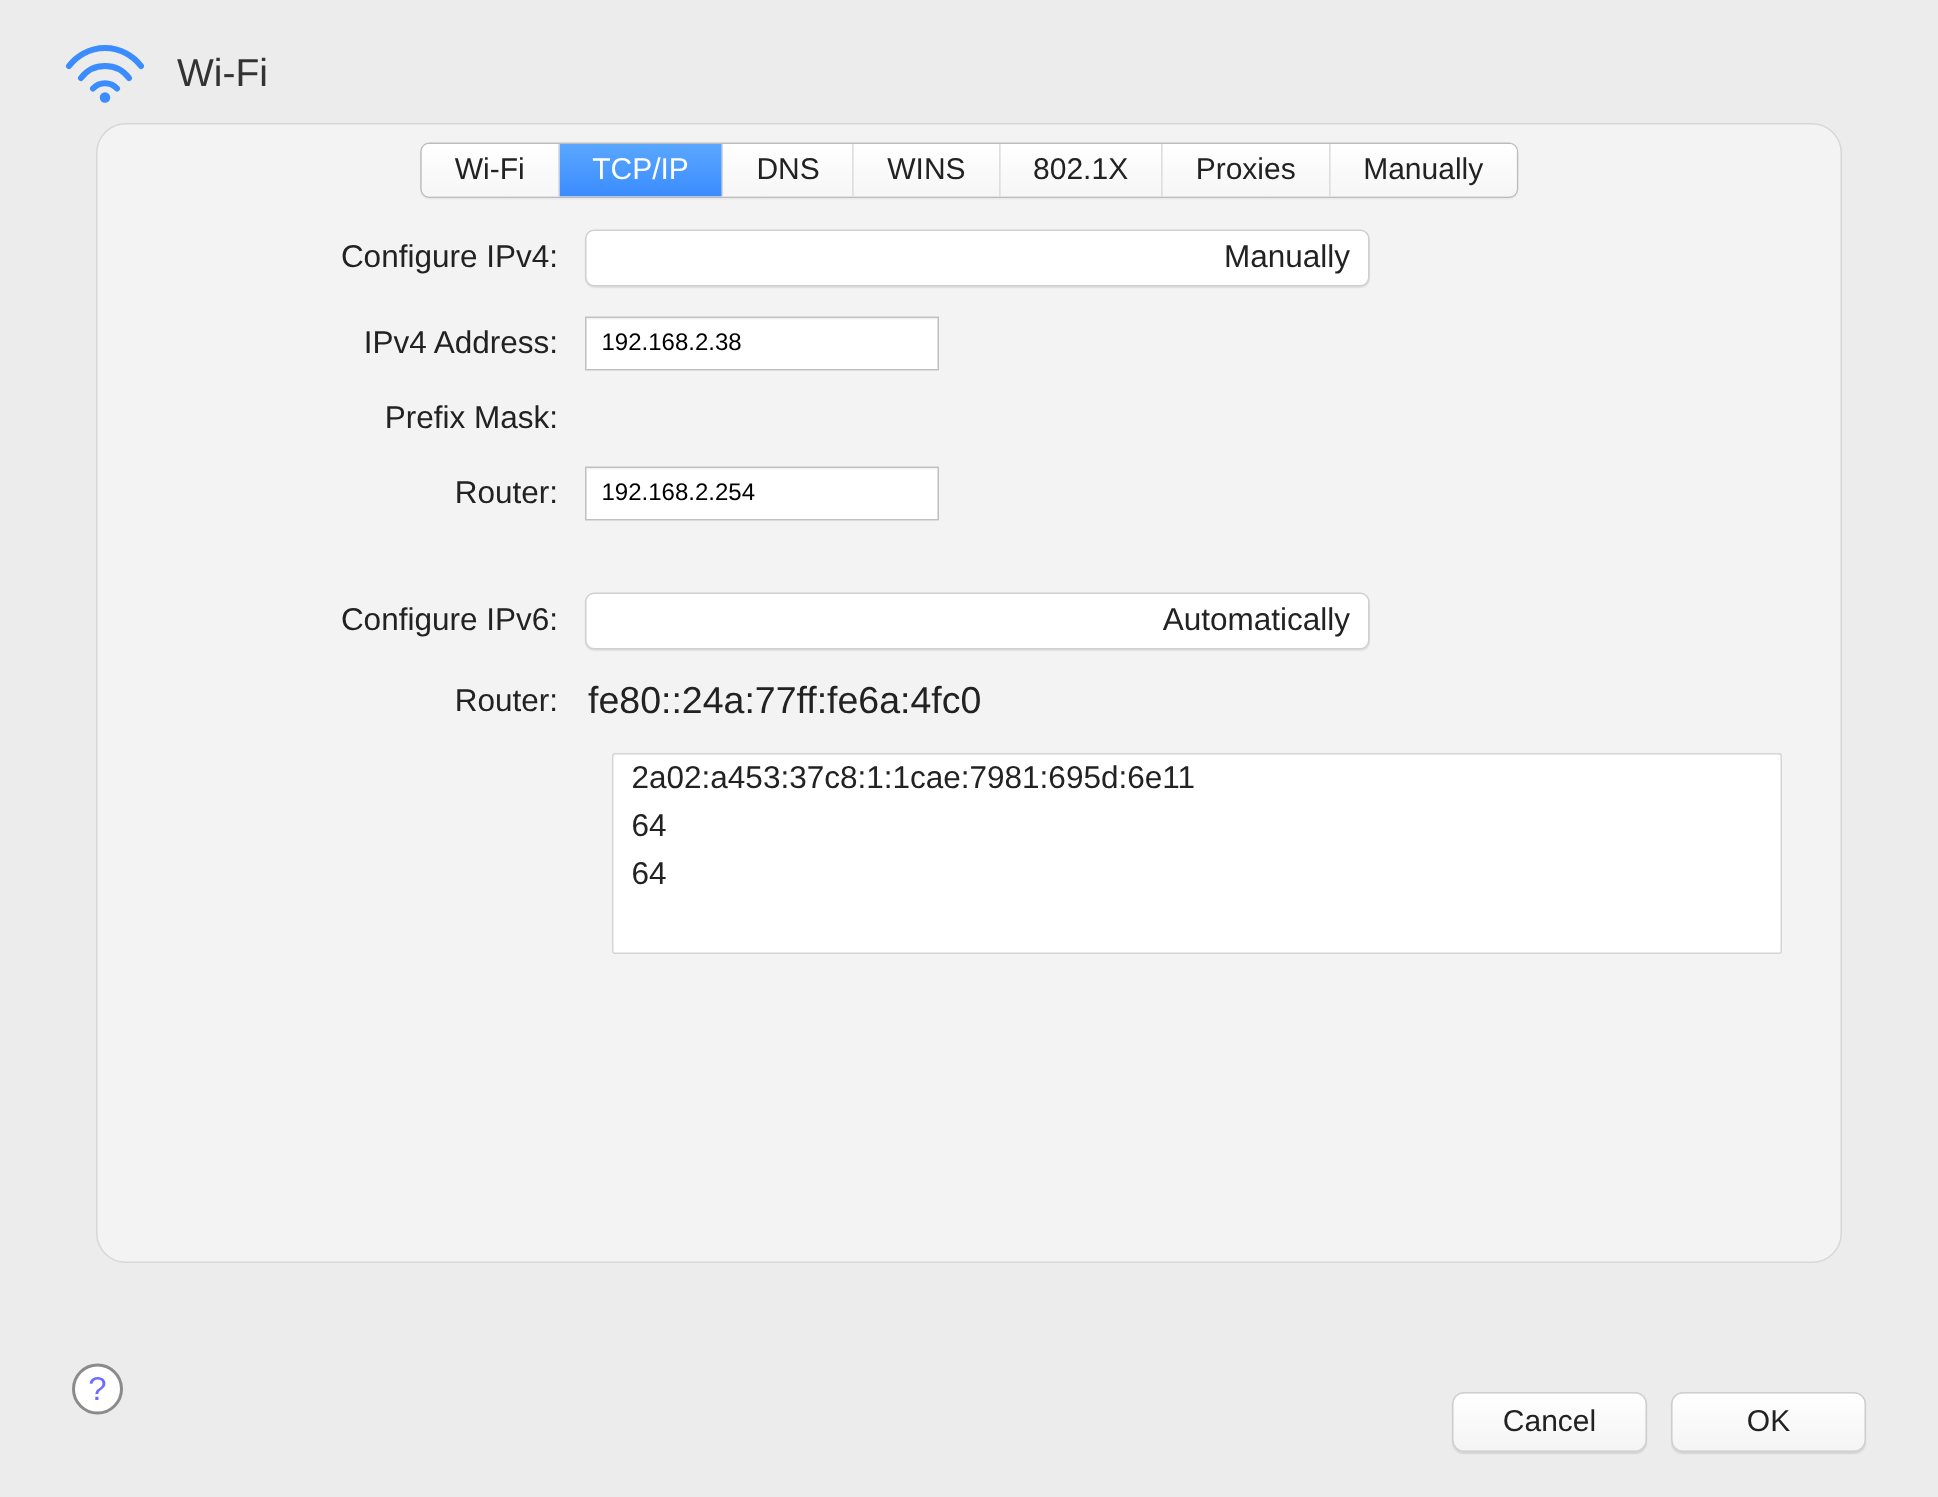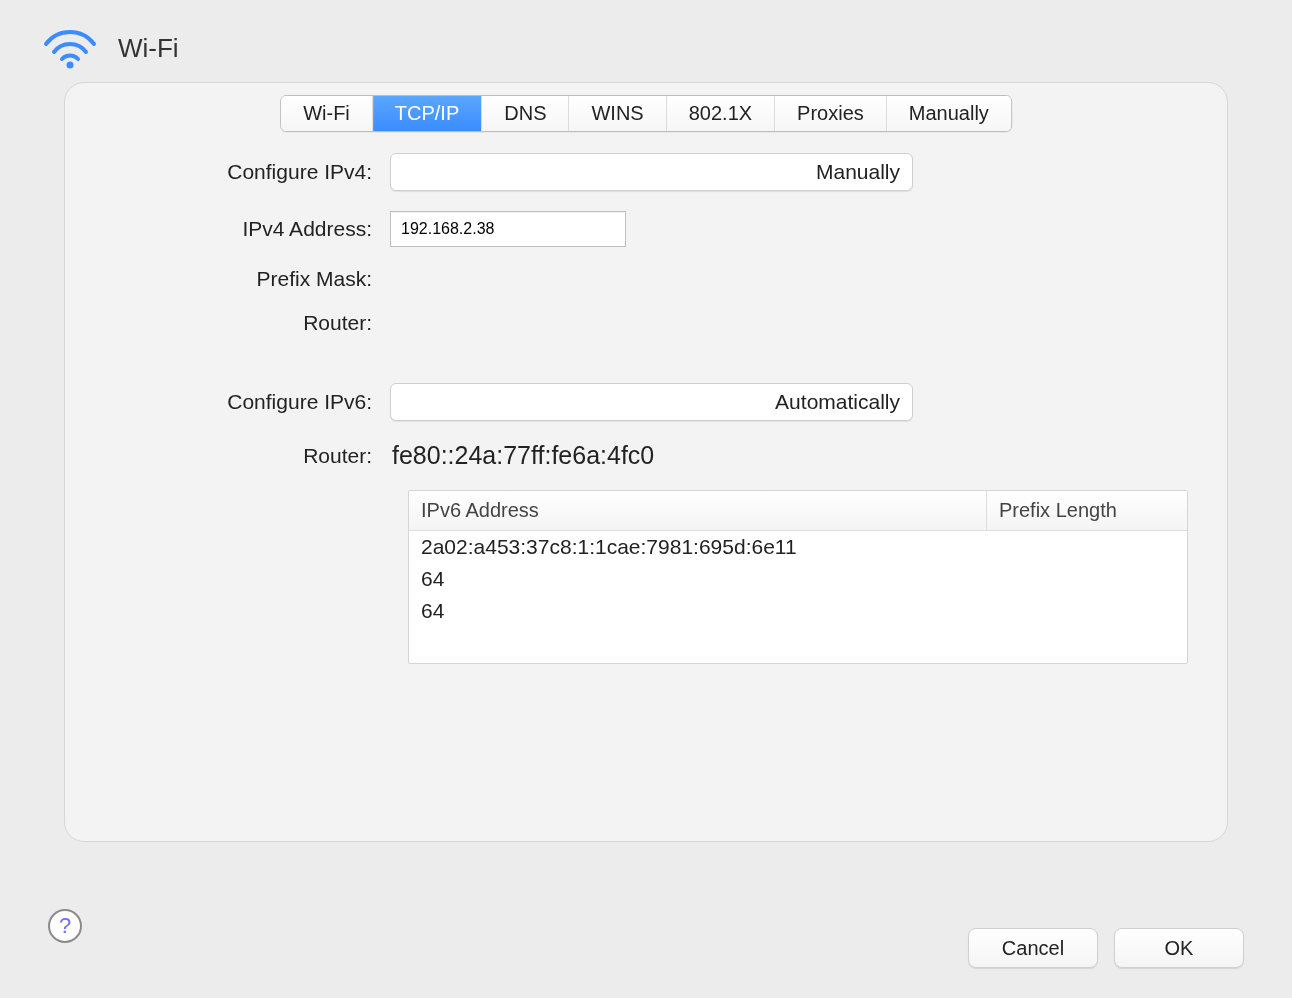--- a/index.html
+++ b/index.html
@@ -256,20 +256,21 @@
         <div class="label">IPv4 Address:</div>
         <input class="text-input" value="192.168.2.38" style="">
       </div>
 
       <div class="form-row">
         <div class="label">Prefix Mask:</div>
       </div>
 
       <div class="form-row">
         <div class="label">Router:</div>
+        <input class="text-input" value="192.168.2.254" style="">
       </div>
 
       <div class="gap"></div>
 
       <div class="form-row">
         <div class="label">Configure IPv6:</div>
         <div class="popup">
           <div class="value">Automatically</div>
           <div class="caret">
               <div class="up"></div>
@@ -277,24 +278,20 @@
             </div>
         </div>
       </div>
 
       <div class="form-row">
         <div class="label">Router:</div>
         <div class="static-value">fe80::24a:77ff:fe6a:4fc0</div>
       </div>
 
       <div class="ipv6-table">
-        <div class="ipv6-head">
-          <div class="col-a">IPv6 Address</div>
-          <div class="col-b">Prefix Length</div>
-        </div>
         <div class="ipv6-body">
           <div class="row">
             <div class="col-a">2a02:a453:37c8:1:1cae:7981:695d:6e11</div>
             <div class="col-b">64</div>
           </div>
           <div class="row">
             <div class="col-b">64</div>
           </div>
           <div class="spacer"></div>
         </div>

